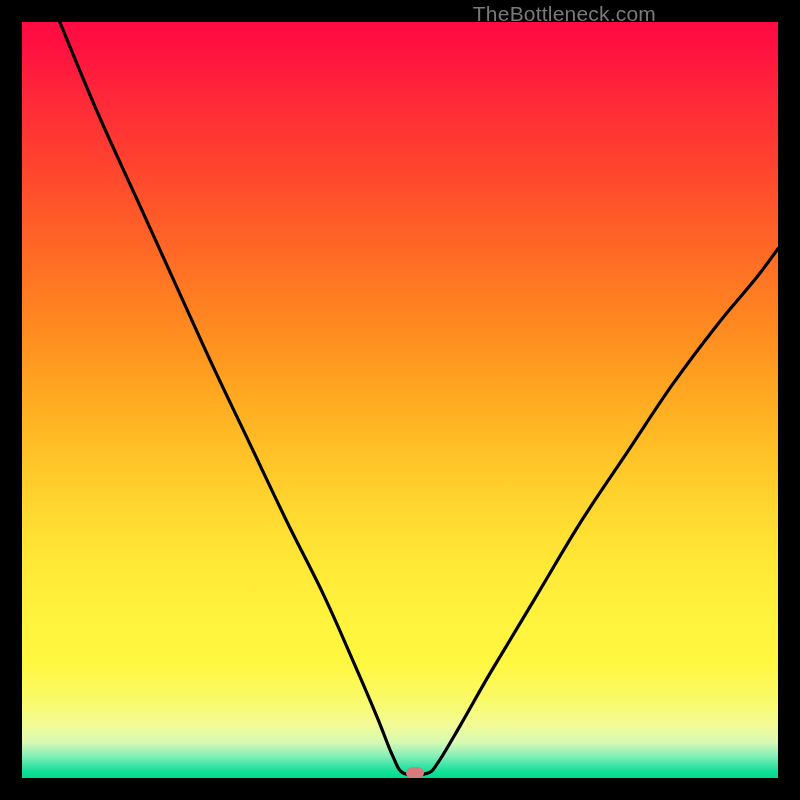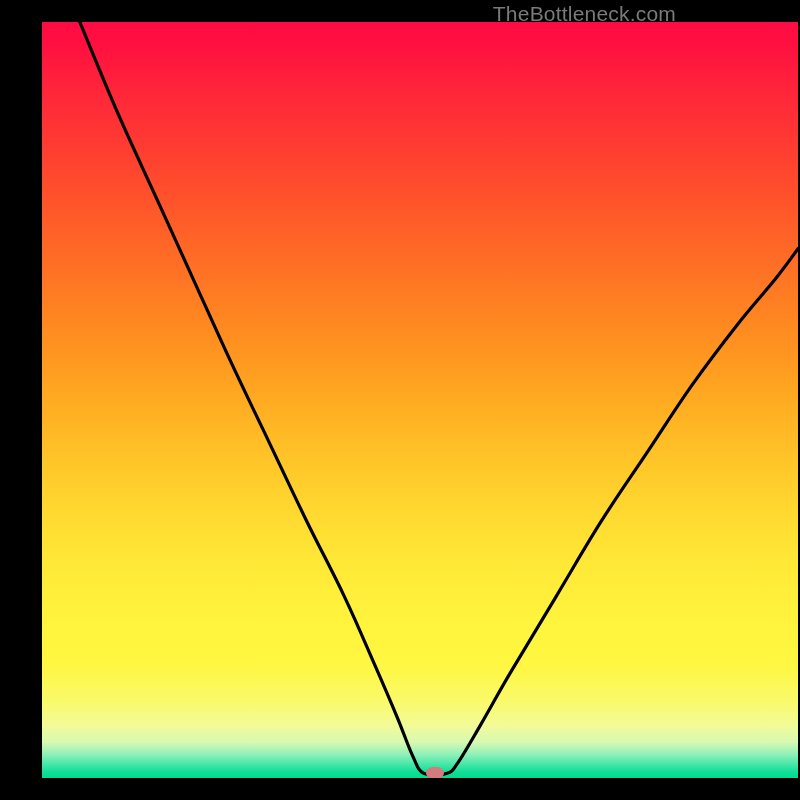--- a/index.html
+++ b/index.html
@@ -10,21 +10,20 @@
     background: #000;
     overflow: hidden;
   }
   .frame {
     position: absolute;
     left: 0;
     top: 0;
     width: 664px;
     height: 800px;
     background: #000;
-    margin-left: 20px;
   }
   .plot {
     position: absolute;
     left: 22px;
     top: 22px;
     width: 756px;
     height: 756px;
     overflow: hidden;
   }
   .gradient {

